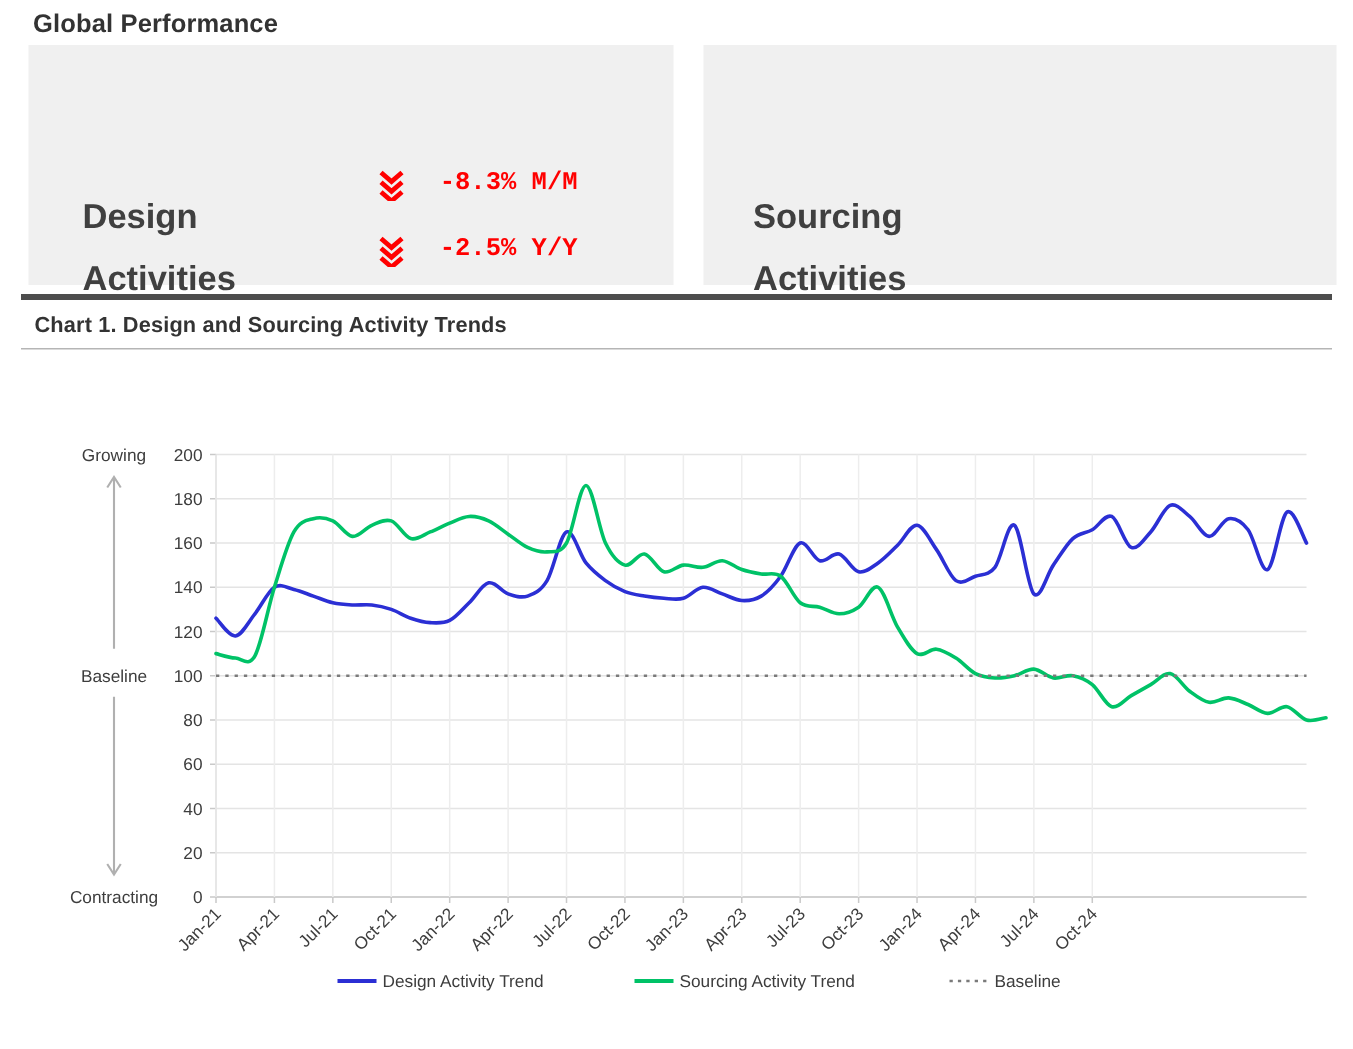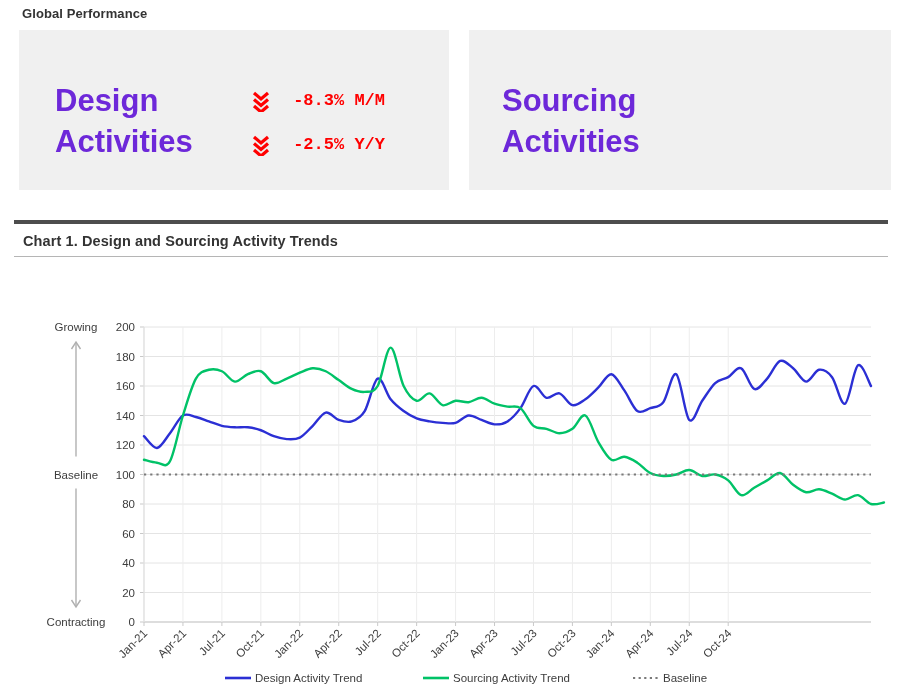--- a/index.html
+++ b/index.html
@@ -4,50 +4,51 @@
 <style>
   html,body{margin:0;padding:0;}
   body{
     width:902px;height:699px;background:#ffffff;
     font-family:"Liberation Sans", sans-serif;
     color:#333333;overflow:hidden;position:relative;
   }
   
   #page-title{
     position:absolute;left:22px;top:6px;
-    font-size:13px;font-weight:bold;color:#333333;letter-spacing:.1px;
+    font-size:17px;font-weight:bold;color:#333333;letter-spacing:.1px;
   }
   .kpi-card{
     position:absolute;top:30px;height:160px;background:#f0f0f0;
   }
   #kpi-card-design{left:19px;width:430px;}
   #kpi-card-sourcing{left:469px;width:422px;}
   .kpi-inner{
     position:absolute;left:0;right:0;top:50px;
     display:flex;align-items:center;
   }
   .kpi-label{
-    color:#6d28d9;font-weight:bold;font-size:31px;line-height:41px;
+    color:#404040;font-weight:bold;font-size:23px;line-height:41px;
     white-space:pre-line;
+    margin-top:44px;
   }
   #kpi-card-design .kpi-label{margin-left:36px;width:160px;}
   #kpi-card-sourcing .kpi-label{margin-left:33px;width:168px;}
   .kpi-metrics{display:flex;flex-direction:column;gap:20px;padding-top:3px;}
   .kpi-row{display:flex;align-items:center;height:24px;}
   .chev{width:20px;height:22px;flex:0 0 20px;margin-right:6px;}
   .kpi-value{
     color:#ff0000;font-weight:bold;font-size:17px;white-space:nowrap;font-family:Liberation Mono, monospace;
   }
   #kpi-card-design .kpi-value{min-width:108px;text-align:right;}
   #kpi-card-sourcing .kpi-value{min-width:96px;text-align:right;}
   #kpi-card-design .chev{margin-left:36px;}
   #kpi-card-sourcing .chev{margin-left:20px;}
 
   
-  #chart-panel{position:absolute;left:14px;top:220px;width:874px;height:470px;}
+  #chart-panel{position:absolute;left:14px;top:196px;width:874px;height:470px;}
   #chart-rule-top{height:4px;background:#4d4d4d;width:874px;}
   #chart-title{
     font-size:14.5px;font-weight:bold;color:#333333;
     padding:9px 0 7px 9px;letter-spacing:.1px;
   }
   #chart-rule-bottom{height:1px;background:#b5b5b5;width:874px;}
 
   #plot-wrap{position:relative;width:874px;height:430px;}
   svg#chart-svg{display:block;}
 

